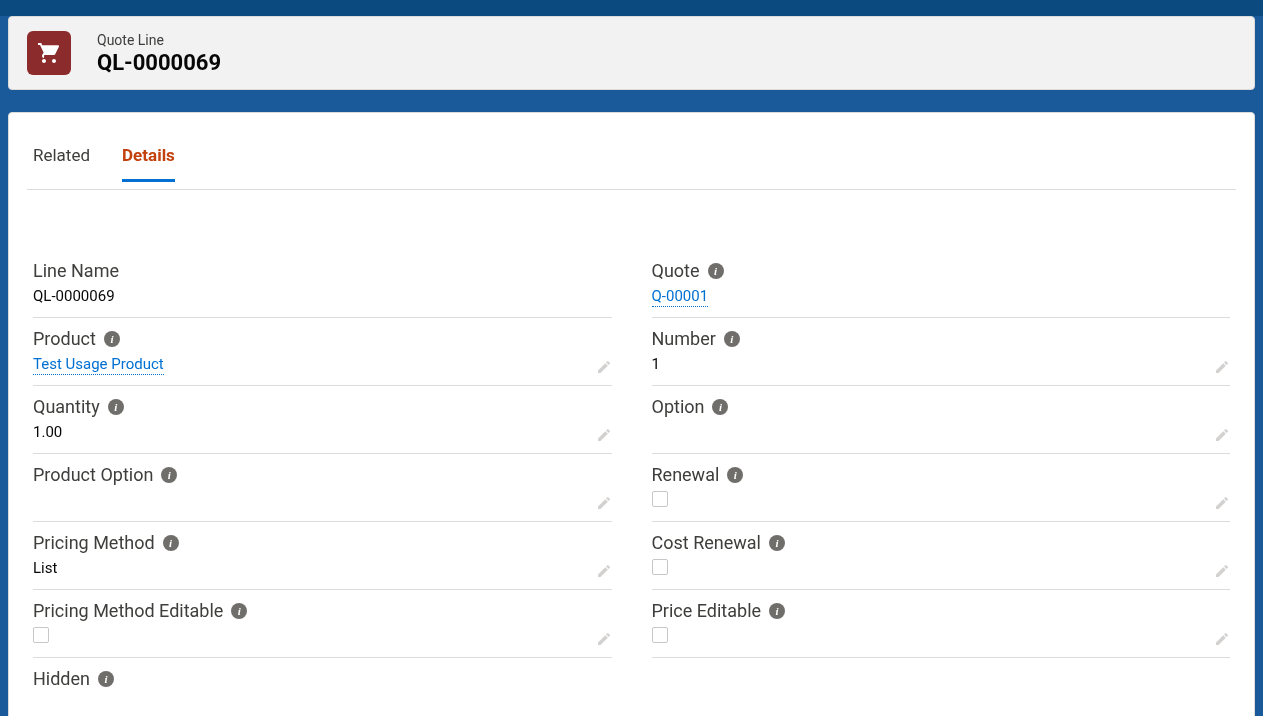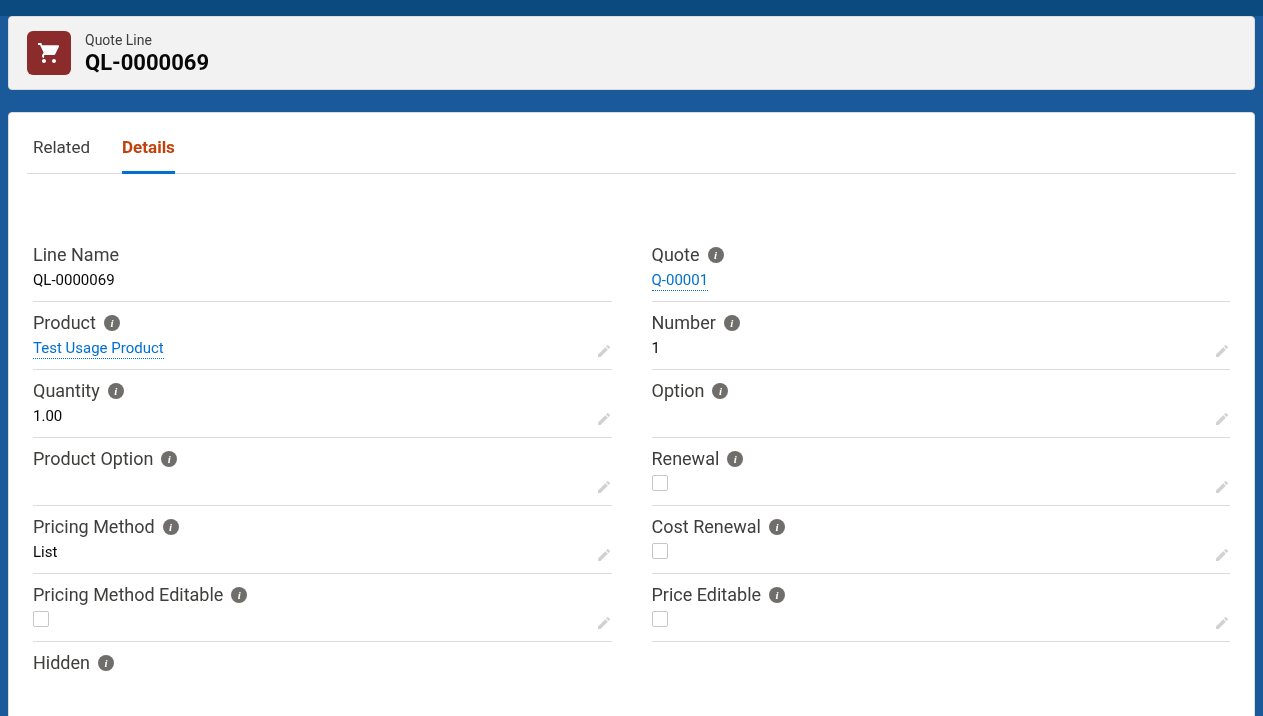--- a/index.html
+++ b/index.html
@@ -19,21 +19,21 @@
     width: 100%;
   }
   .header-card {
     margin: 0 8px;
     background: #f3f2f2;
     border: 1px solid #dddbda;
     border-radius: 4px;
     padding: 14px 18px 14px 18px;
     display: flex;
     align-items: center;
-    gap: 14px;
+    gap: 26px;
   }
   .header-icon {
     width: 44px;
     height: 44px;
     border-radius: 6px;
     background: #8b2b2b;
     display: flex;
     align-items: center;
     justify-content: center;
     flex: 0 0 44px;
@@ -54,21 +54,21 @@
     margin: 0 8px 8px 8px;
     background: #fff;
     border: 1px solid #dddbda;
     border-radius: 4px;
     padding: 0 18px 18px 18px;
   }
   .tabs {
     display: flex;
     gap: 32px;
     border-bottom: 1px solid #dddbda;
-    padding: 0 6px;
+    padding: 8px 6px;
     margin-bottom: 60px;
   }
   .tab {
     padding: 24px 0 14px 0;
     font-size: 17px;
     color: #3e3e3c;
     cursor: pointer;
     border-bottom: 3px solid transparent;
     margin-bottom: -1px;
   }

